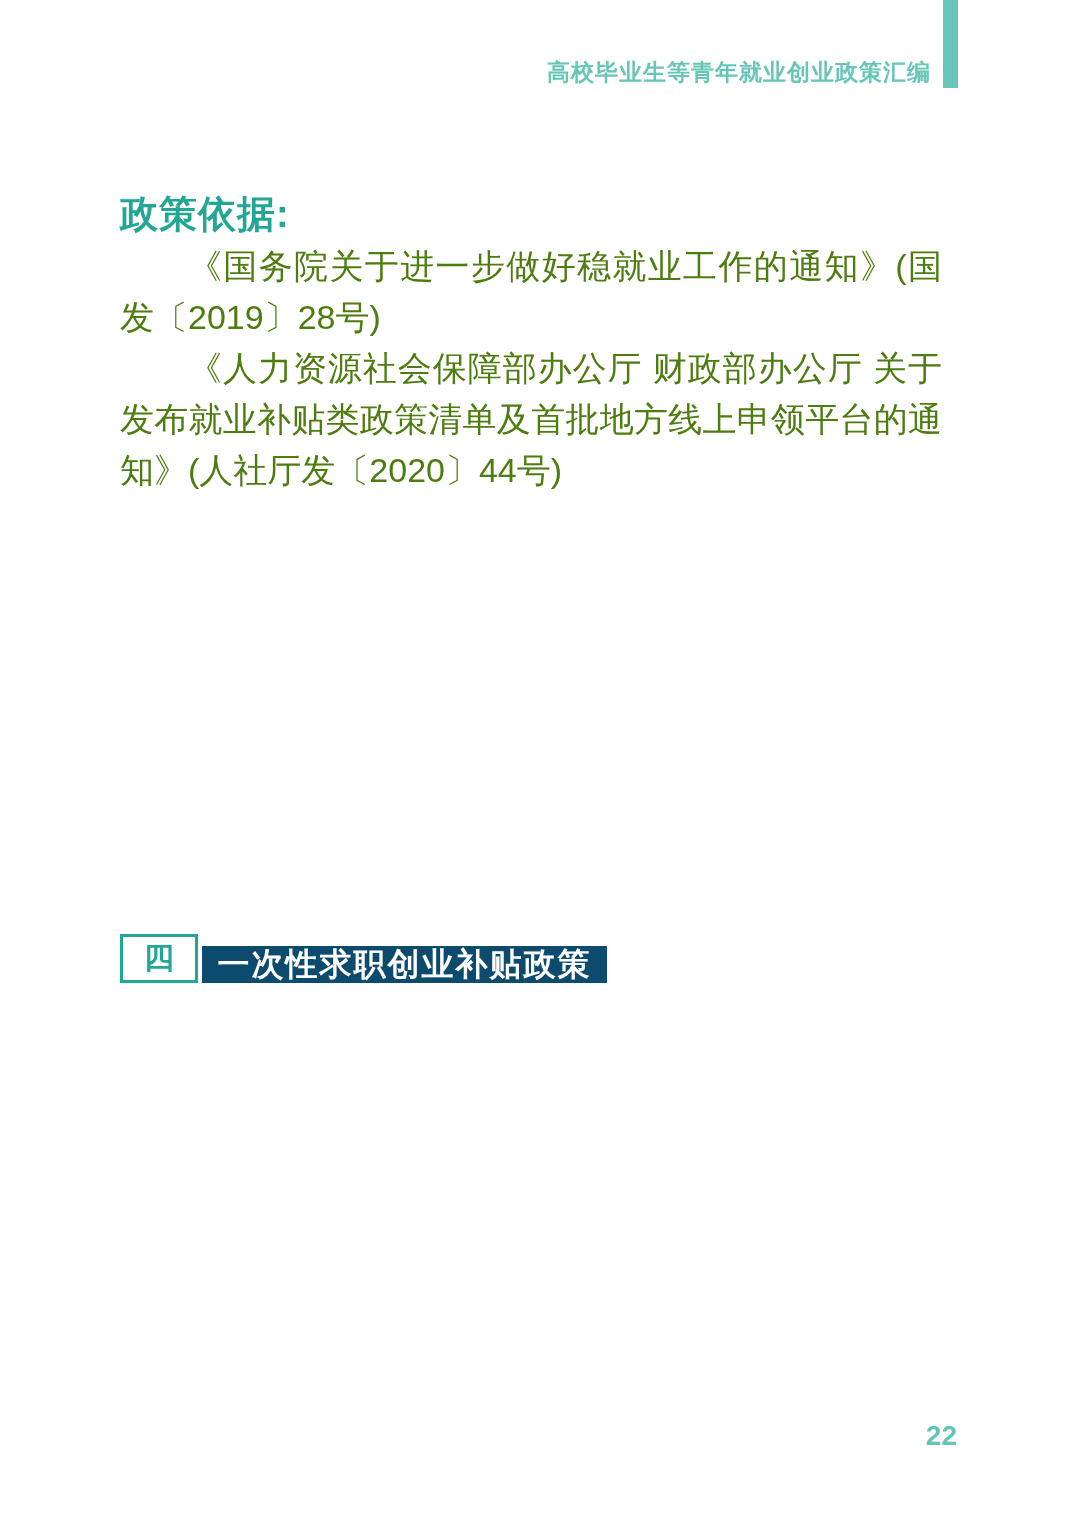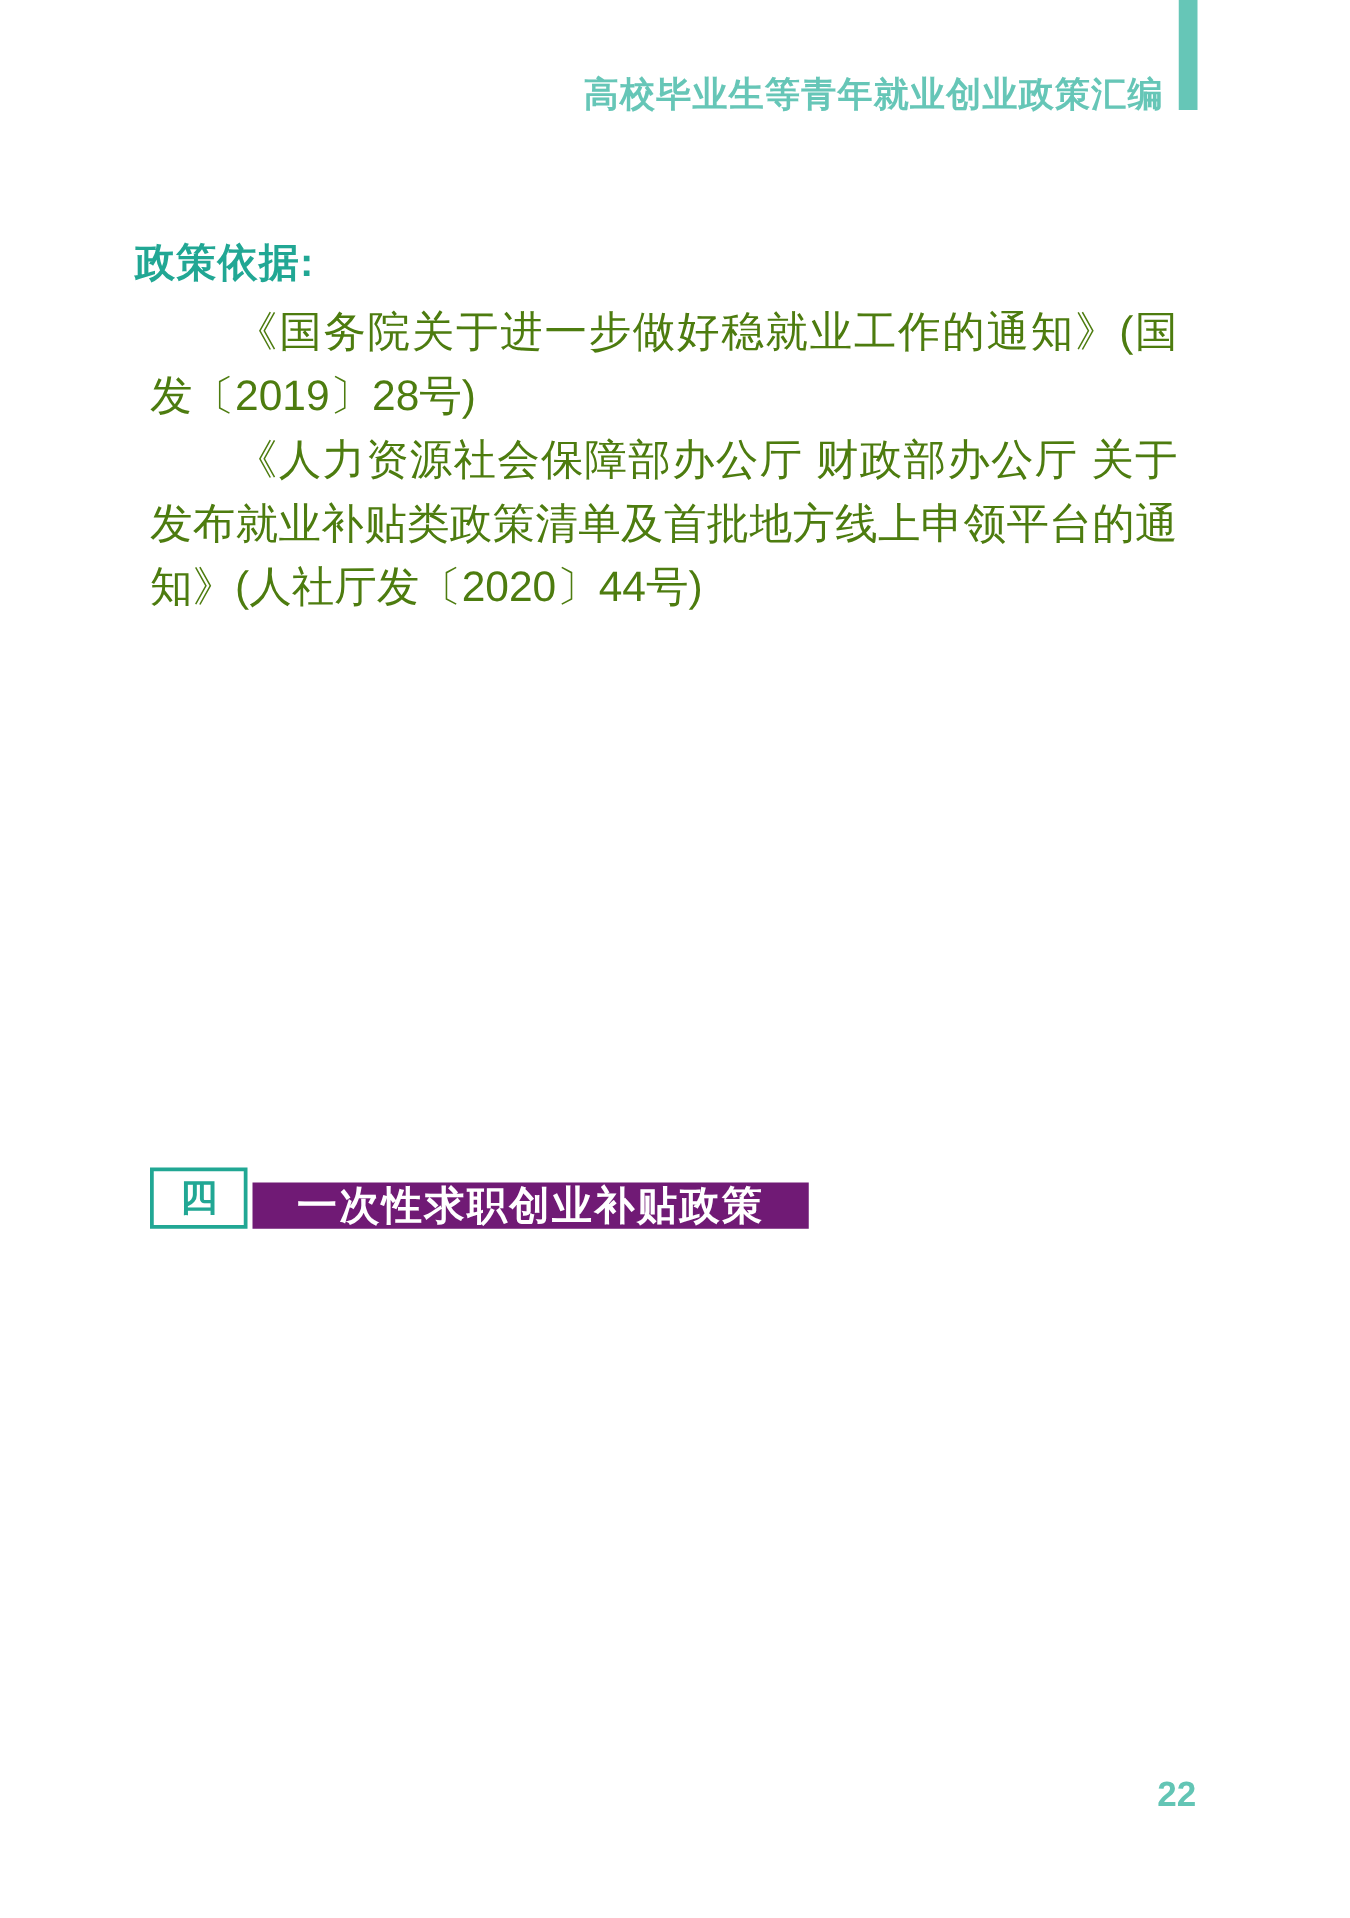--- a/index.html
+++ b/index.html
@@ -13,41 +13,41 @@
     width: 1080px;
     height: 1534px;
     background: #ffffff;
     overflow: hidden;
   }
   
   .header-title {
     position: absolute;
     top: 57px;
     right: 149px;
-    font-size: 28px;
+    font-size: 23px;
     font-weight: bold;
     letter-spacing: 1px;
     color: #66C6B7;
     white-space: nowrap;
   }
   .header-bar {
     position: absolute;
     top: 0;
     right: 122px;
     width: 15px;
     height: 88px;
     background: #66C6B7;
   }
   
   .policy-heading {
     position: absolute;
     top: 189px;
-    left: 108px;
+    left: 120px;
     margin: 0;
-    font-size: 32px;
+    font-size: 38px;
     font-weight: bold;
     color: #21A794;
     letter-spacing: 1px;
   }
   .policy-list {
     position: absolute;
     top: 241px;
     left: 120px;
     width: 822px;
     font-size: 34px;
@@ -75,22 +75,22 @@
     border: 3px solid #21A794;
     background: #ffffff;
     color: #21A794;
     font-size: 30px;
     font-weight: bold;
     display: flex;
     align-items: center;
     justify-content: center;
   }
   .section-title {
-    width: 445px;
-    background: #701a75;
+    width: 405px;
+    background: #0c4a6e;
     color: #ffffff;
     font-size: 32px;
     font-weight: bold;
     letter-spacing: 2px;
     display: flex;
     align-items: center;
     justify-content: center;
     margin-top: 12px;
   }
   

